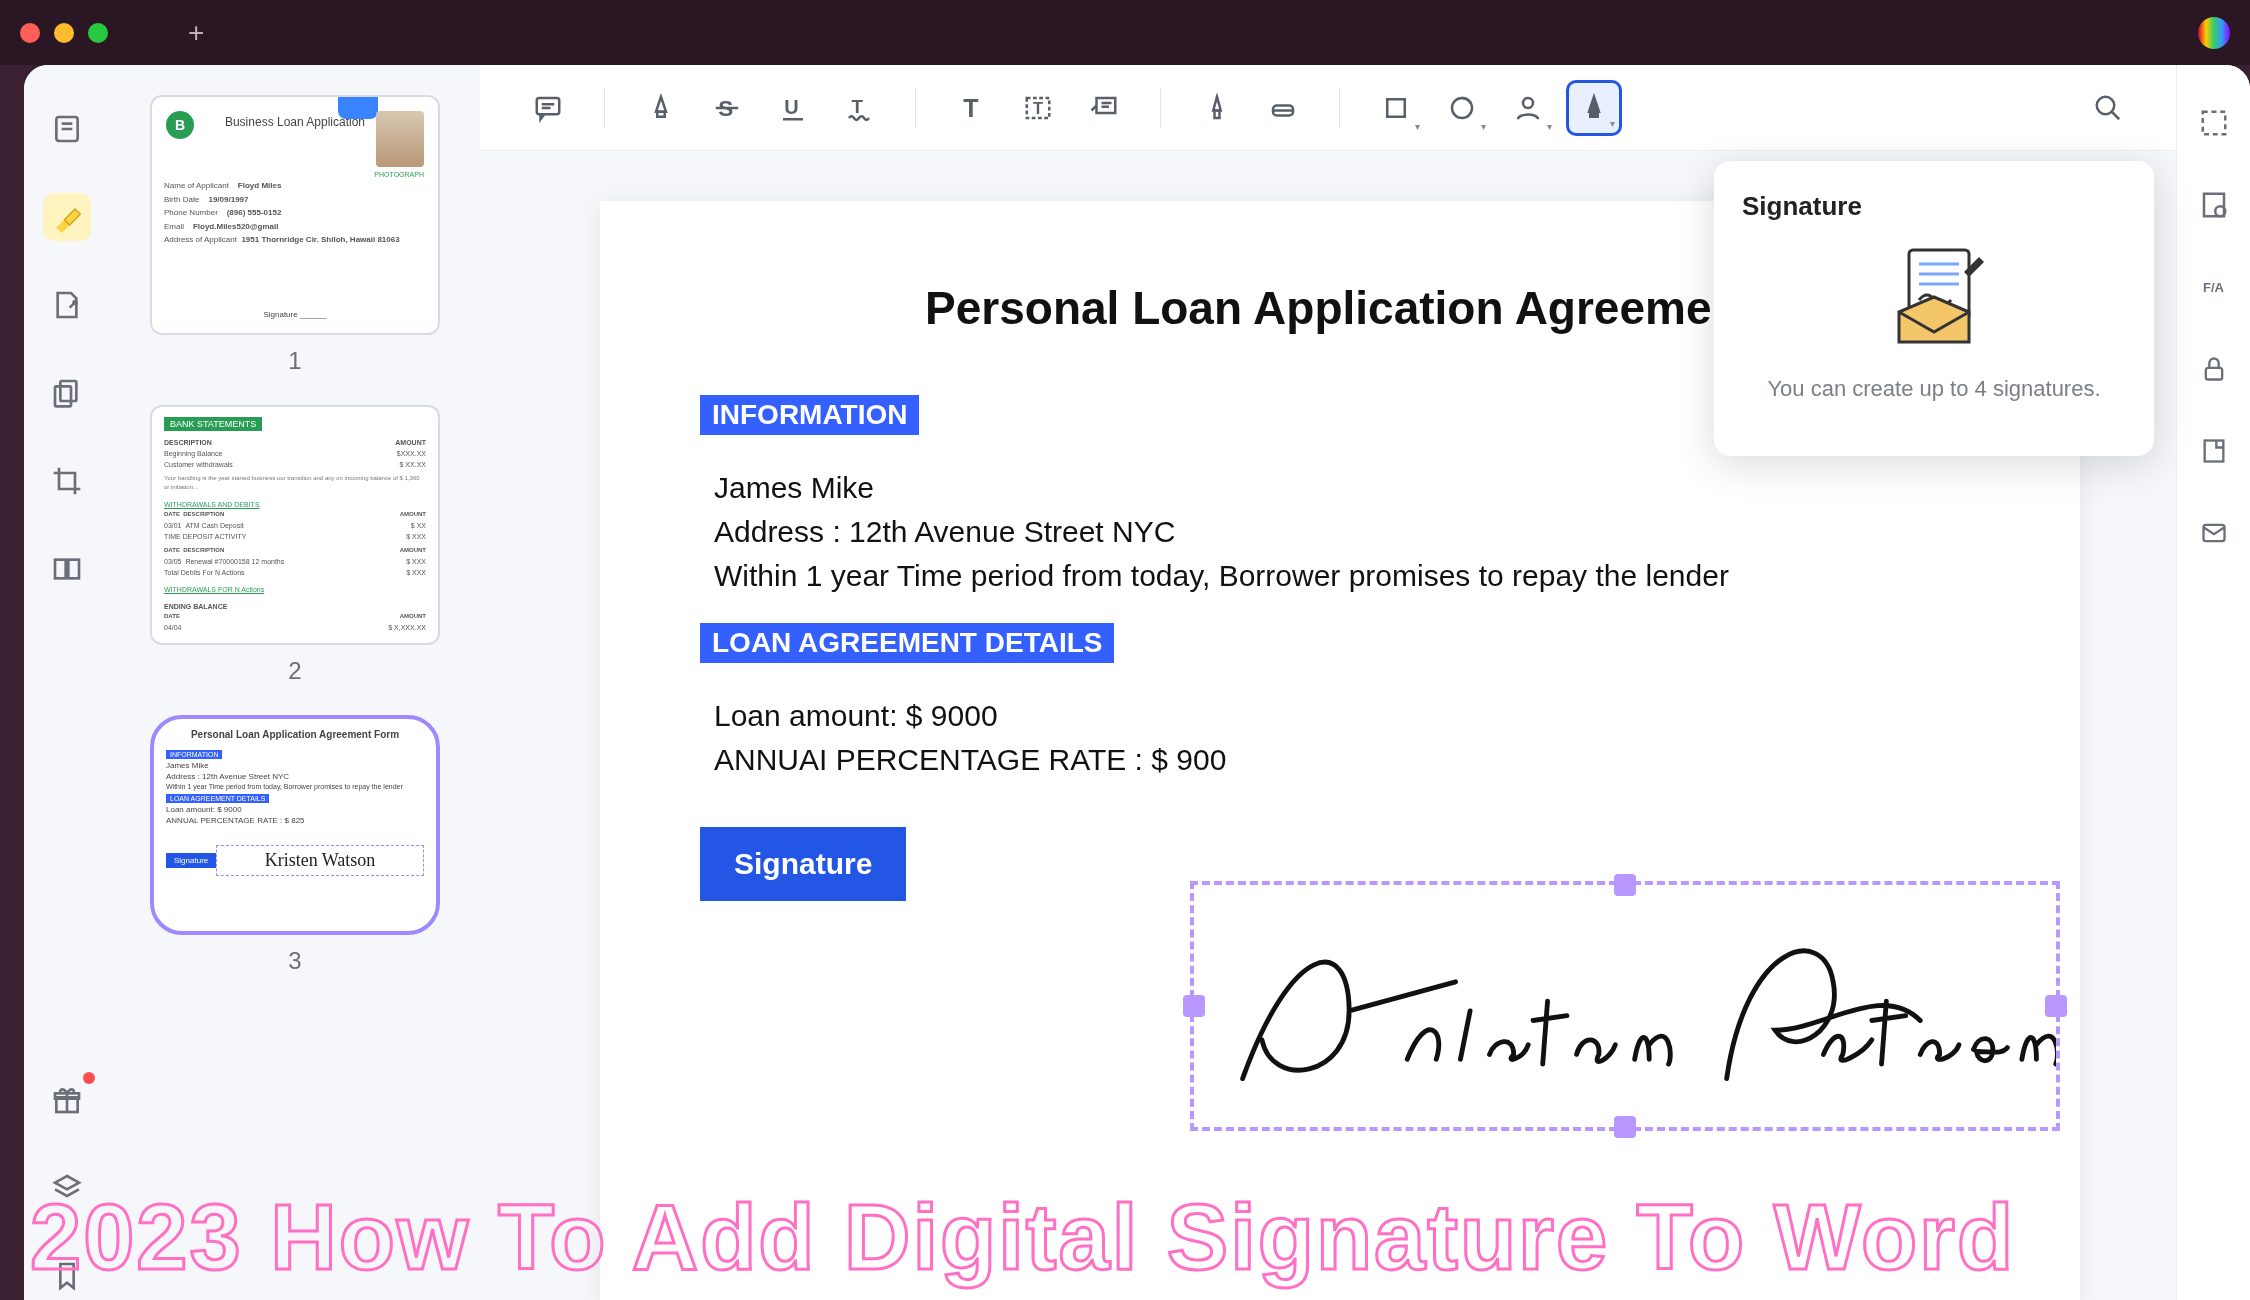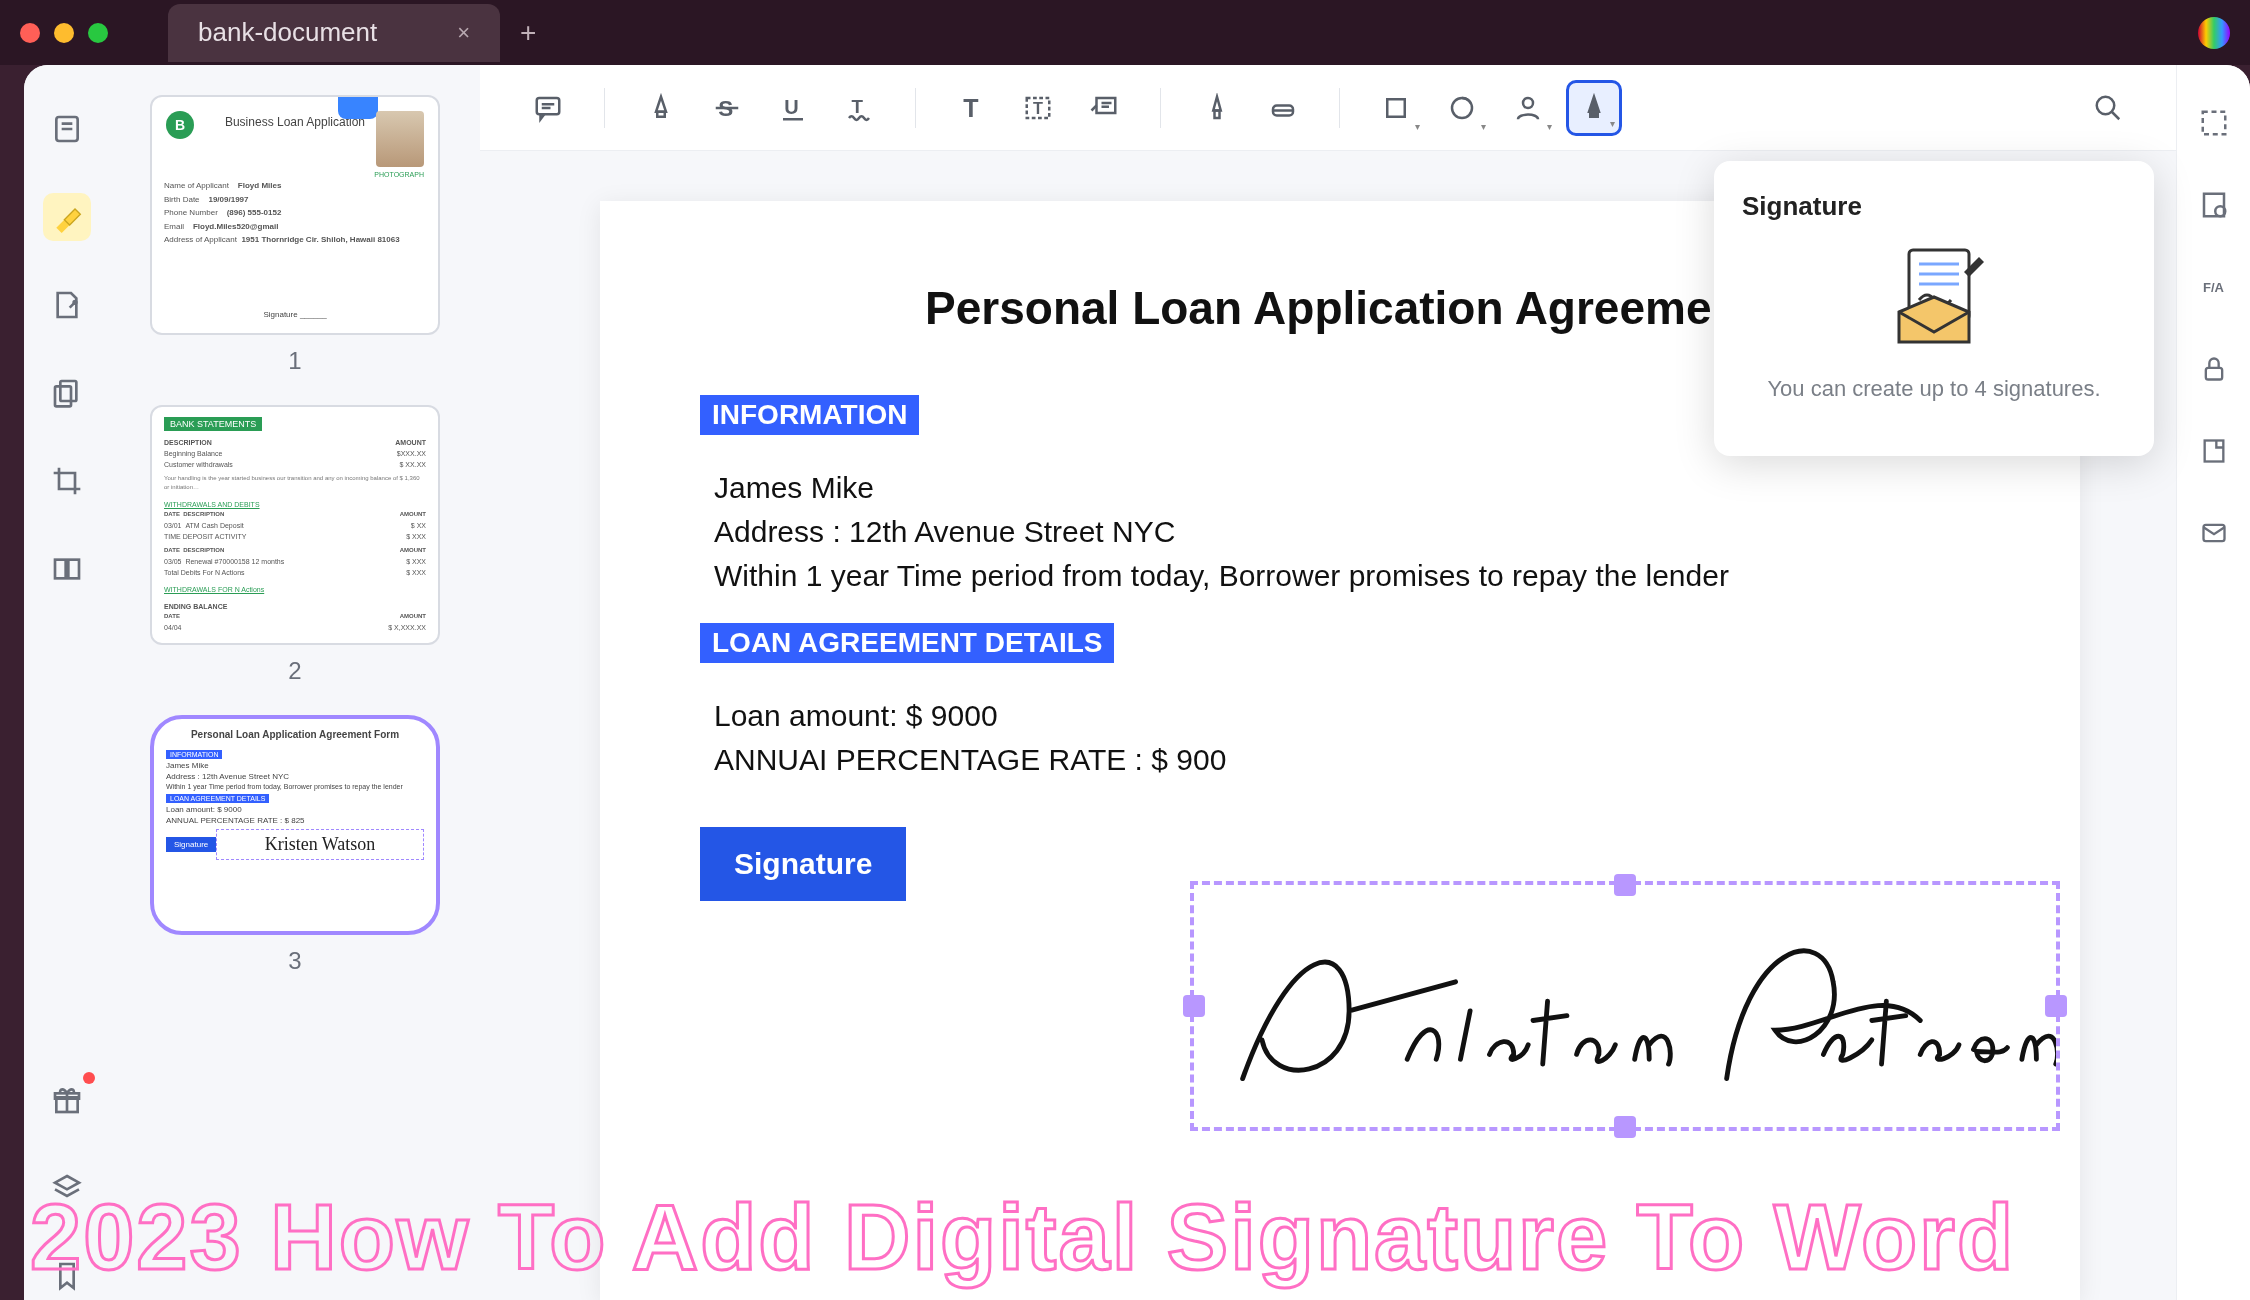--- a/index.html
+++ b/index.html
@@ -39,21 +39,21 @@
 .th1-sig { position:absolute; bottom:14px; left:50%; transform:translateX(-50%); font-size:8px; }
 
 .th2-badge { background:#2a9d55; color:#fff; font-size:9px; padding:2px 6px; display:inline-block; margin-bottom:6px; }
 .th2-table { font-size:7px; color:#555; line-height:1.6; }
 .th2-row { display:flex; justify-content:space-between; }
 .th2-sec { color:#2a9d55; font-size:7px; margin-top:6px; text-decoration:underline; }
 
 .th3-title { text-align:center; font-weight:bold; font-size:10px; margin-bottom:8px; }
 .th3-badge { background:#3360ff; color:#fff; font-size:7px; padding:1px 4px; display:inline-block; }
 .th3-line { font-size:8px; color:#444; margin:2px 0; }
-.th3-sigbox { border:1px dashed #a088ff; margin-top:4px; padding:4px 18px; position:relative; }
+.th3-sigbox { border:1px dashed #a088ff; margin-top:20px; padding:4px 18px; position:relative; }
 .th3-sigimg { font-family:'Brush Script MT',cursive; font-size:18px; text-align:center; color:#222; }
 .th3-sigbtn { position:absolute; left:-50px; top:8px; background:#2456e6; color:#fff; padding:3px 8px; font-size:8px; }
 
 .maincol { flex: 1; display: flex; flex-direction: column; position: relative; }
 .toolbar { height: 86px; display: flex; align-items: center; padding: 0 40px; gap: 10px; border-bottom: 1px solid #eceef2; }
 .toolbar .sep { width: 1px; height: 40px; background: #e2e5ea; margin: 0 18px; }
 .toolbar .tbtn { width: 56px; height: 56px; display: flex; align-items: center; justify-content: center; border-radius: 10px; color: #595f69; position: relative; }
 .toolbar .tbtn svg { width: 30px; height: 30px; stroke: currentColor; fill: none; stroke-width: 2; }
 .toolbar .tbtn.selected { border: 3px solid #2456e6; background: #e8efff; }
 .toolbar .tbtn .caret { position:absolute; right:4px; bottom:4px; font-size:10px; color:#888; }
@@ -87,24 +87,20 @@
 .overlay-text { position:absolute; left:30px; bottom:10px; font-size:92px; font-weight:800; color:transparent; -webkit-text-stroke:3px #ff6fc4; letter-spacing:2px; white-space:nowrap; pointer-events:none; z-index:20; }
 </style>
 </head>
 <body>
 
 <div class="titlebar">
   <div class="traffic">
     <div class="dot red"></div>
     <div class="dot yellow"></div>
     <div class="dot green"></div>
-  </div>
-  <div class="tab">
-    <span>bank-document</span>
-    <span class="close">×</span>
   </div>
   <div class="newtab">+</div>
   <div class="menubar-right">
     <div class="rainbow-icon"></div>
   </div>
 </div>
 
 <div class="window">
 
   <div class="lsidebar">

